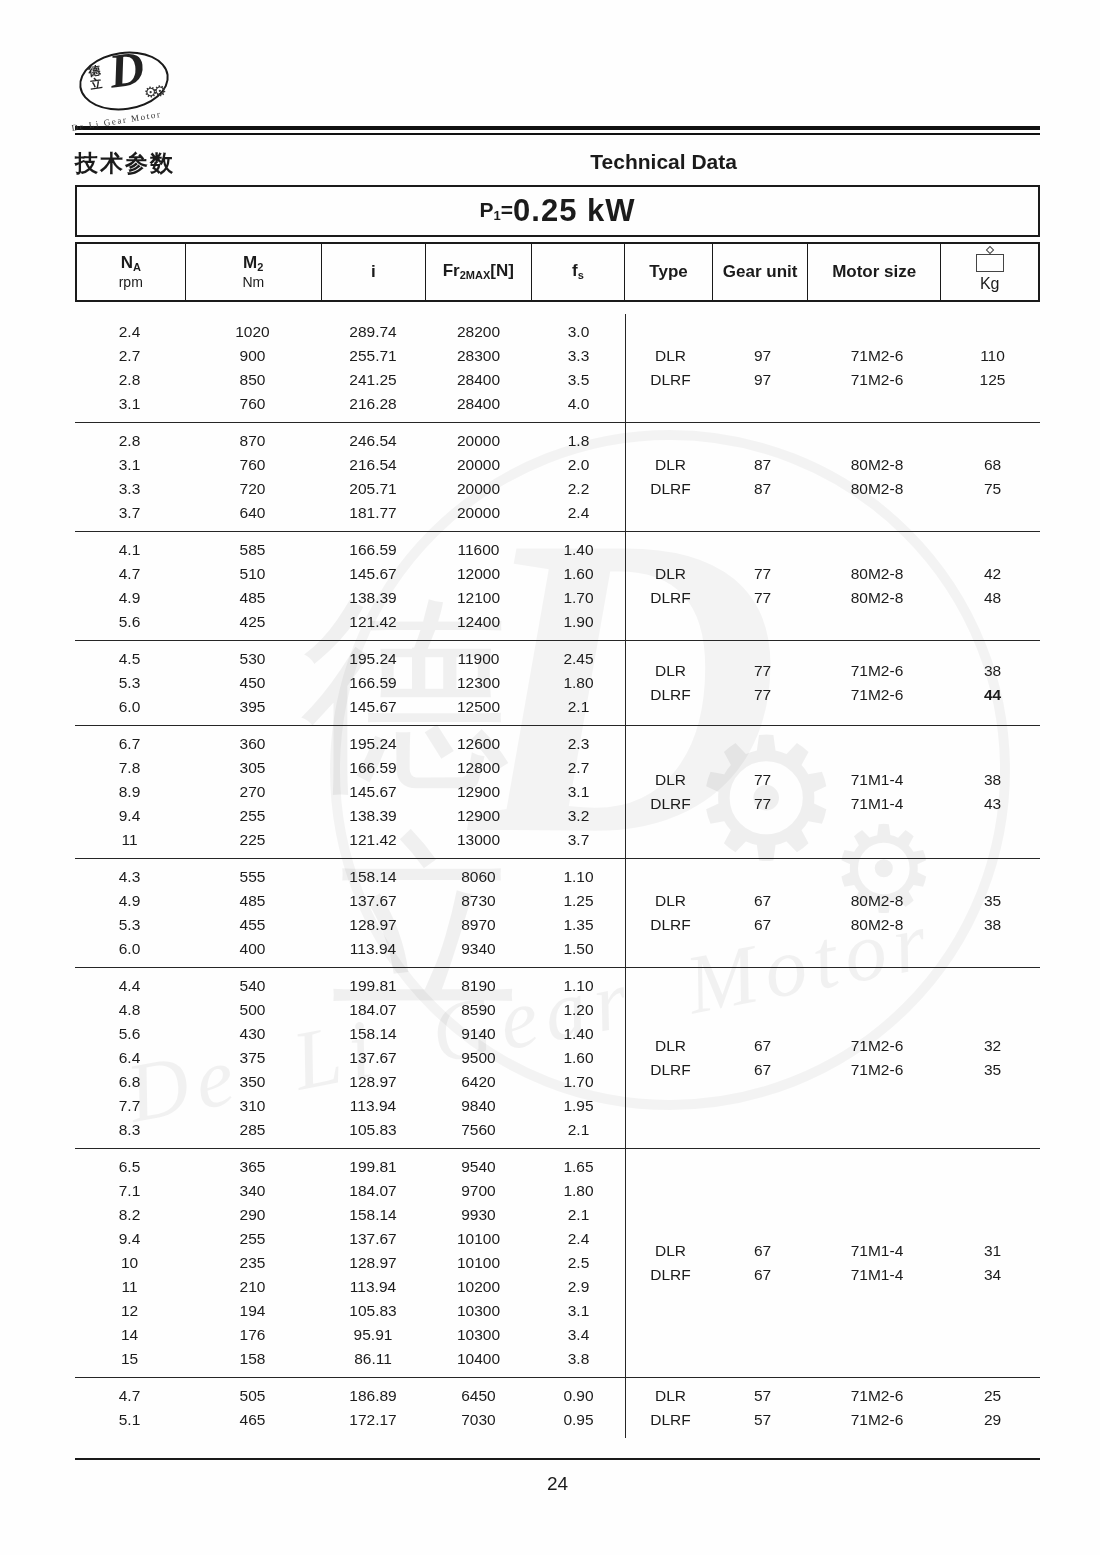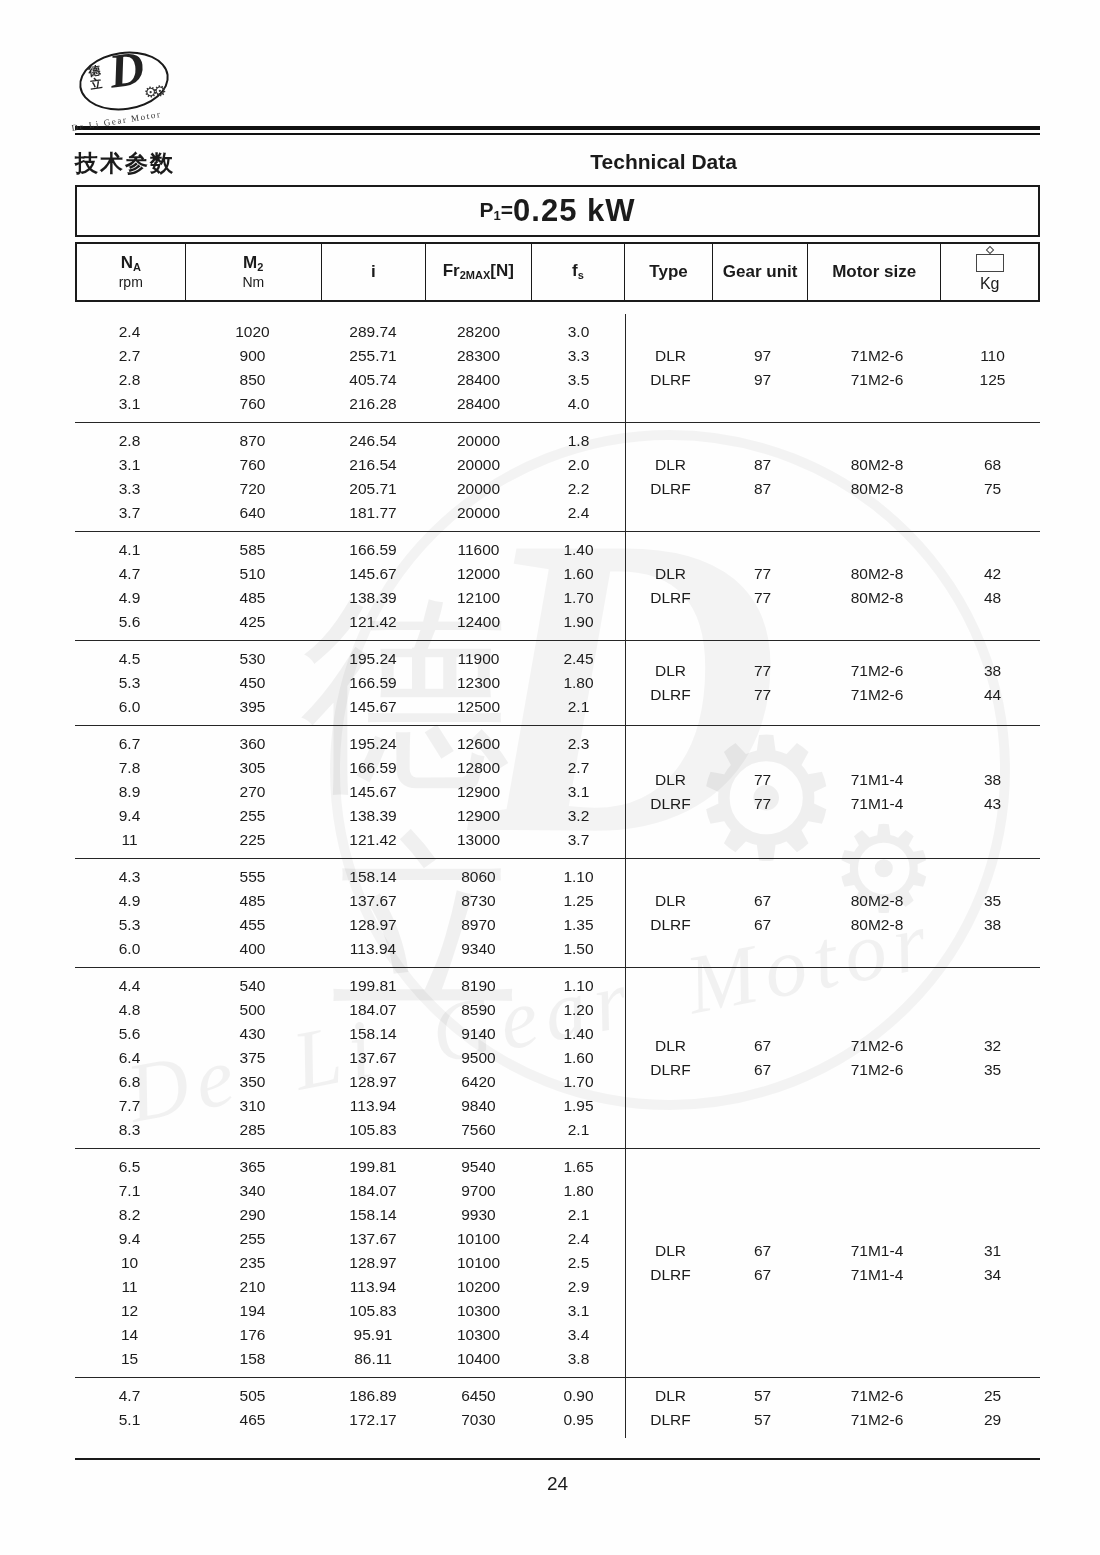--- a/index.html
+++ b/index.html
@@ -171,21 +171,21 @@
           <div class="d-row">
             <div class="cell" style="width: 109px;">2.7</div>
             <div class="cell" style="width: 137px;">900</div>
             <div class="cell" style="width: 104px;">255.71</div>
             <div class="cell" style="width: 107px;">28300</div>
             <div class="cell" style="width: 93px;">3.3</div>
           </div>
           <div class="d-row">
             <div class="cell" style="width: 109px;">2.8</div>
             <div class="cell" style="width: 137px;">850</div>
-            <div class="cell" style="width: 104px;">405.74</div>
+            <div class="cell" style="width: 104px;">241.25</div>
             <div class="cell" style="width: 107px;">28400</div>
             <div class="cell" style="width: 93px;">3.5</div>
           </div>
           <div class="d-row">
             <div class="cell" style="width: 109px;">3.1</div>
             <div class="cell" style="width: 137px;">760</div>
             <div class="cell" style="width: 104px;">216.28</div>
             <div class="cell" style="width: 107px;">28400</div>
             <div class="cell" style="width: 93px;">4.0</div>
           </div>
@@ -332,21 +332,21 @@
             <div class="d-row">
               <div class="cell" style="width: 89px;">DLR</div>
               <div class="cell" style="width: 95px;">77</div>
               <div class="cell" style="width: 134px;">71M2-6</div>
               <div class="cell" style="width: 97px;">38</div>
             </div>
             <div class="d-row">
               <div class="cell" style="width: 89px;">DLRF</div>
               <div class="cell" style="width: 95px;">77</div>
               <div class="cell" style="width: 134px;">71M2-6</div>
-              <div class="cell" style="width: 97px;">44</div>
+              <div class="cell" style="width: 97px; font-weight: bold;">44</div>
             </div>
           </div>
         </div>
       </div>
       <div class="group">
         <div class="g-left">
           <div class="d-row">
             <div class="cell" style="width: 109px;">6.7</div>
             <div class="cell" style="width: 137px;">360</div>
             <div class="cell" style="width: 104px;">195.24</div>

